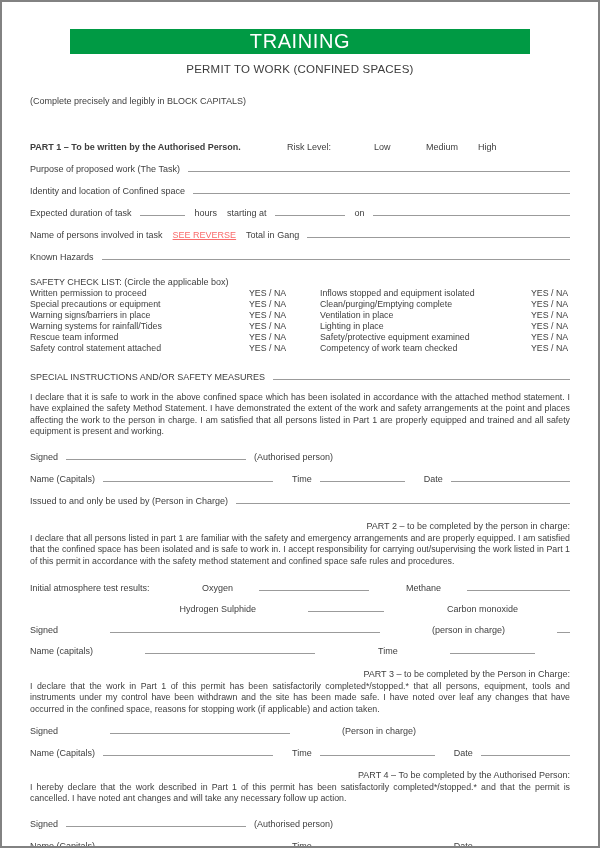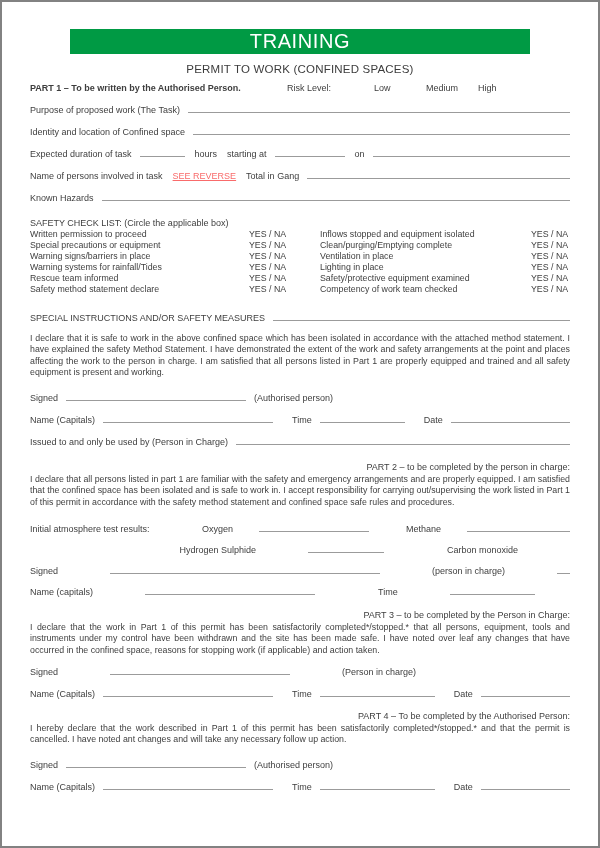--- a/index.html
+++ b/index.html
@@ -11,21 +11,21 @@
   }
   .banner {
     width:460px; height:25px; margin:27px auto 0;
     background:var(--banner_green,#009a44); color:#fff;
     font-size:20px; line-height:25px; text-align:center; letter-spacing:.6px;
   }
   .doc-title { text-align:center; font-size:11.5px; margin-top:9px; color:#3c3c3c; letter-spacing:.2px; }
   .content { padding:0 28px; font-size:9px; }
   .note { margin-top:21px; }
 
-  .p1head { display:flex; margin-top:8px; align-items:baseline; white-space:nowrap; }
+  .p1head { display:flex; margin-top:36px; align-items:baseline; white-space:nowrap; }
   .p1head .heading { font-weight:bold; width:257px; }
   .p1head .risk { width:87px; }
   .p1head .lv-low { width:52px; }
   .p1head .lv-med { width:52px; }
 
   .frow { display:flex; align-items:flex-end; margin-top:9px; height:13px; white-space:nowrap; }
   .line { flex:1; height:0; border-bottom:1px solid #9b9b9b; margin-left:8px; margin-bottom:2px; }
   .line.fx { flex:none; }
   .w45 { width:45px; } .w70 { width:70px; } .w110 { width:110px; } .w76 { width:76px; }
   .w170 { width:170px; } .w180 { width:180px; } .w85 { width:85px; } .w115 { width:115px; } .w270 { width:270px; }
@@ -43,20 +43,21 @@
   .mt12 { margin-top:12px; } .mt13 { margin-top:13px;gap:18px; } .mt8 { margin-top:8px;gap:44px; }
 </style>
 </head>
 <body>
 
 <div class="page">
   <div class="banner">TRAINING</div>
   <div class="doc-title">PERMIT TO WORK (CONFINED SPACES)</div>
 
   <div class="content">
+    <div class="note">(Complete precisely and legibly in BLOCK CAPITALS)</div>
 
     <div class="p1head">
       <span class="heading">PART 1 – To be written by the Authorised Person.</span>
       <span class="risk">Risk Level:</span>
       <span class="lv-low">Low</span>
       <span class="lv-med">Medium</span>
       <span class="lv-high">High</span>
     </div>
 
     <div class="frow">
@@ -117,21 +118,21 @@
       <span class="c2">Lighting in place</span>
       <span class="a2">YES / NA</span>
     </div>
     <div class="clrow">
       <span class="c1">Rescue team informed</span>
       <span class="a1">YES / NA</span>
       <span class="c2">Safety/protective equipment examined</span>
       <span class="a2">YES / NA</span>
     </div>
     <div class="clrow">
-      <span class="c1">Safety method statement declare</span>
+      <span class="c1">Safety control statement attached</span>
       <span class="a1">YES / NA</span>
       <span class="c2">Competency of work team checked</span>
       <span class="a2">YES / NA</span>
     </div>
 
     <div class="frow" style="margin-top:15px">
       <span>SPECIAL INSTRUCTIONS AND/OR SAFETY MEASURES</span>
       <span class="line"></span>
     </div>
 

